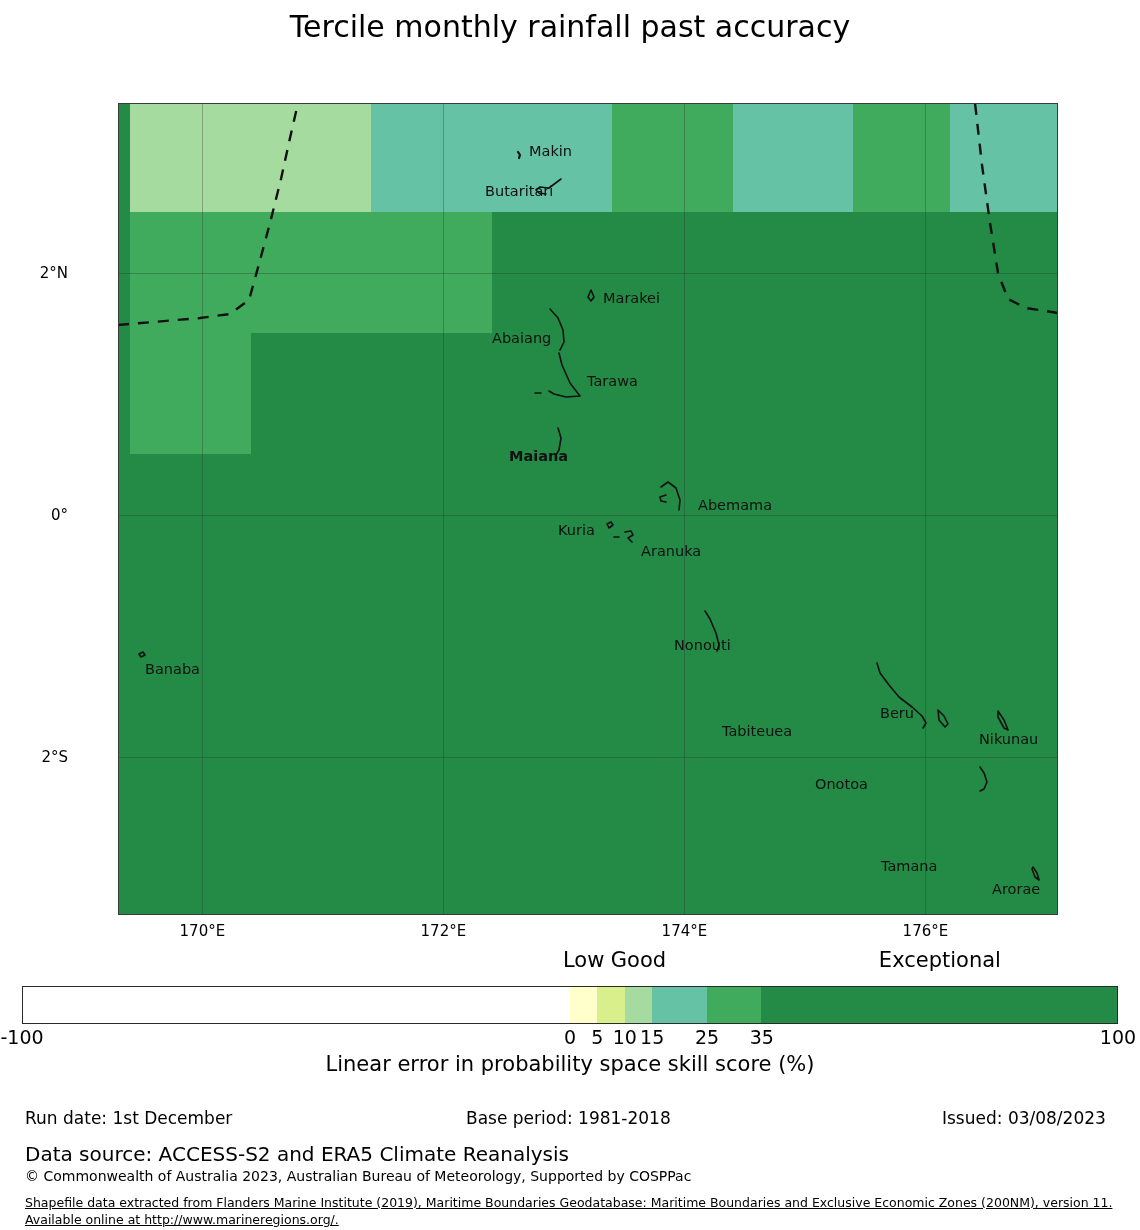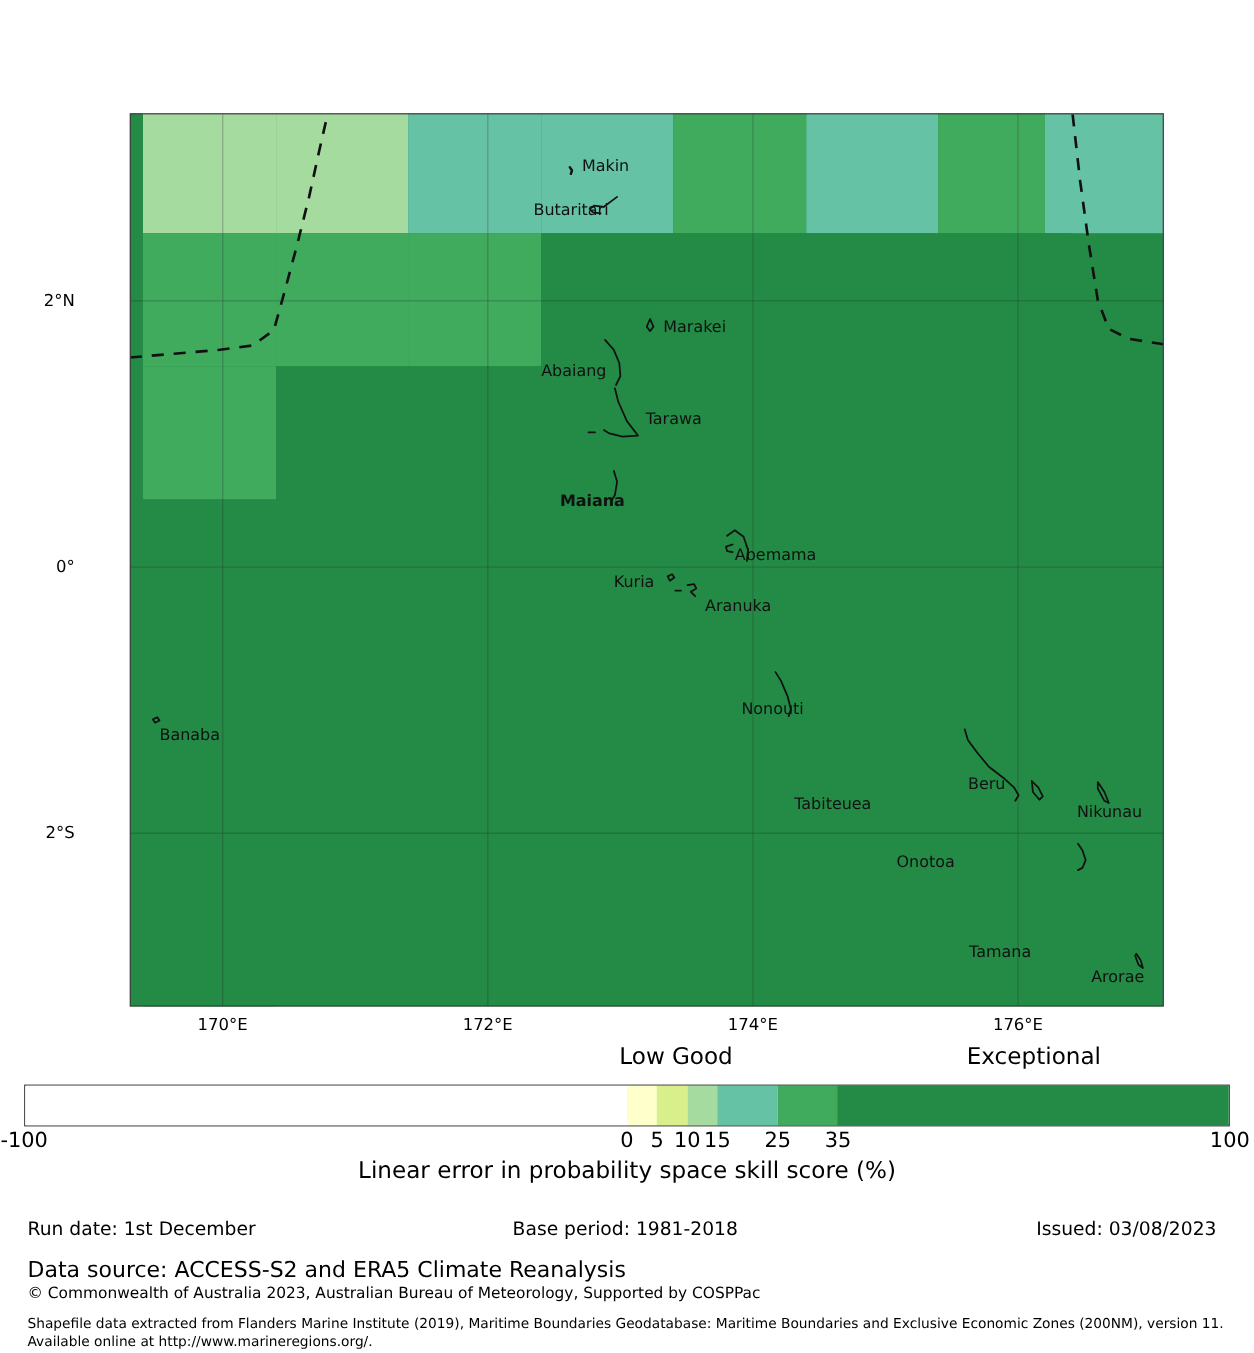--- a/index.html
+++ b/index.html
@@ -120,26 +120,27 @@
 
   
   #footer { position: absolute; left: 0; top: 1108px; width: 1140px; }
   .f-row { position: relative; height: 26px; }
   .f-left   { position: absolute; left: 25px;  font-size: 17px; }
   .f-center { position: absolute; left: 466px; font-size: 17px; }
   .f-right  { position: absolute; left: 942px; font-size: 17px; }
   #f-source { position: absolute; left: 25px; top: 34px; font-size: 20px; }
   #f-copy   { position: absolute; left: 25px; top: 60px; font-size: 14px; }
   #f-shape  { position: absolute; left: 25px; top: 86px; width: 1100px;
-              font-size: 12.5px; line-height: 17px; }
+              font-size: 12.5px; line-height: 17px; text-decoration: underline; }
 </style>
 </head>
 <body>
 
 <div id="title-block">
+  <span class="tline">Tercile monthly rainfall past accuracy</span>
 </div>
 
 <div id="map-figure">
 
   <div id="map-plot">
 
     <div id="cell-layer">
         <div class="grid-cell" style="left: 12.0513px; top: 0px; width: 120.513px; height: 109.075px; background: rgb(166, 219, 160);"></div>
         <div class="grid-cell" style="left: 132.564px; top: 0px; width: 120.513px; height: 109.075px; background: rgb(166, 219, 160);"></div>
         <div class="grid-cell" style="left: 253.077px; top: 0px; width: 120.513px; height: 109.075px; background: rgb(102, 194, 164);"></div>
@@ -219,21 +220,21 @@
       </g>
     </svg>
 
     <div id="label-layer">
         <div class="island-label" style="left: 411px; top: 40px;">Makin</div>
         <div class="island-label" style="left: 367px; top: 80px;">Butaritari</div>
         <div class="island-label" style="left: 485px; top: 187px;">Marakei</div>
         <div class="island-label" style="left: 374px; top: 227px;">Abaiang</div>
         <div class="island-label" style="left: 469px; top: 270px;">Tarawa</div>
         <div class="island-label" style="left: 391px; top: 345px; font-weight: bold;">Maiana</div>
-        <div class="island-label" style="left: 550px; top: 394px;">Abemama</div>
+        <div class="island-label" style="left: 580px; top: 394px;">Abemama</div>
         <div class="island-label" style="left: 440px; top: 419px;">Kuria</div>
         <div class="island-label" style="left: 523px; top: 440px;">Aranuka</div>
         <div class="island-label" style="left: 27px; top: 558px;">Banaba</div>
         <div class="island-label" style="left: 556px; top: 534px;">Nonouti</div>
         <div class="island-label" style="left: 604px; top: 620px;">Tabiteuea</div>
         <div class="island-label" style="left: 762px; top: 602px;">Beru</div>
         <div class="island-label" style="left: 861px; top: 628px;">Nikunau</div>
         <div class="island-label" style="left: 697px; top: 673px;">Onotoa</div>
         <div class="island-label" style="left: 763px; top: 755px;">Tamana</div>
         <div class="island-label" style="left: 874px; top: 778px;">Arorae</div>

